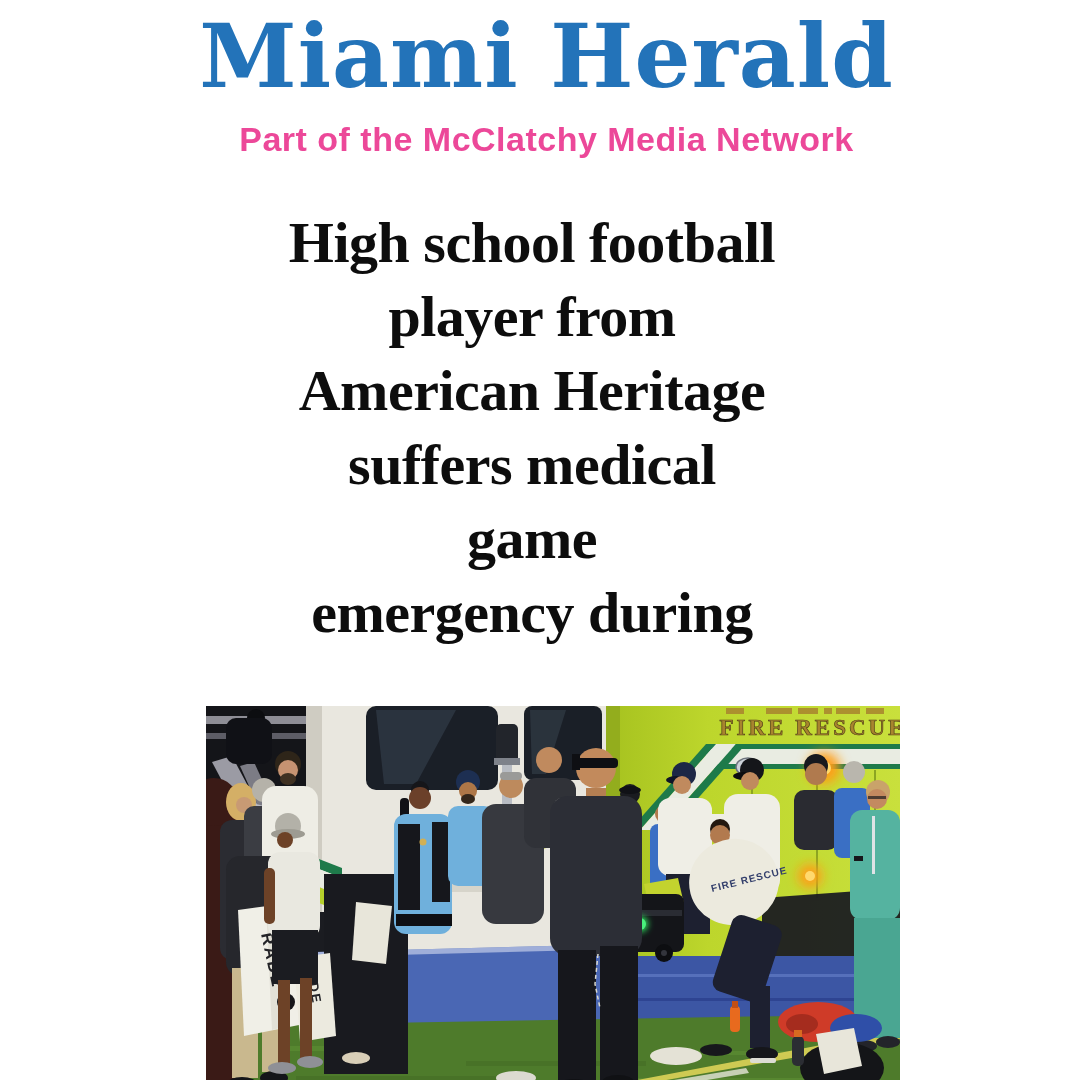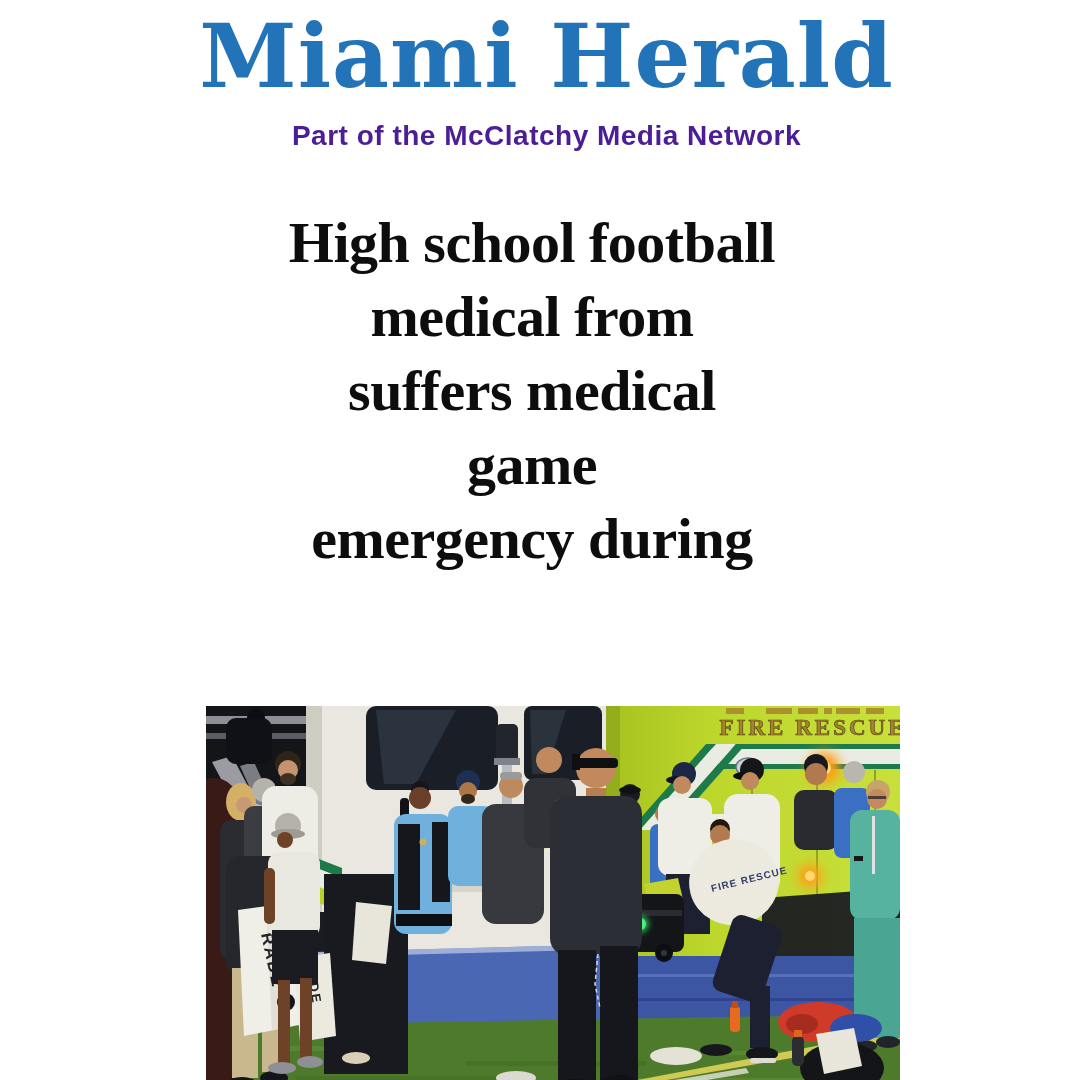--- a/index.html
+++ b/index.html
@@ -7,21 +7,21 @@
     width:1080px;height:1080px;background:#ffffff;position:relative;overflow:hidden;
     font-family:"Liberation Sans", sans-serif;
   }
   .masthead{position:absolute;top:6px;left:0;right:0;text-align:center;margin-left:13px;}
   .logo{
     font-family:"DejaVu Serif", serif;font-weight:700;font-size:88px;line-height:100px;
     color:#2373b9;letter-spacing:1px;
   }
   .tagline{
     margin-top:14px;font-family:"Liberation Sans", sans-serif;font-weight:700;
-    font-size:28px;color:#4c1d95;letter-spacing:.5px;
+    font-size:34px;color:#ec4899;letter-spacing:.5px;
   }
   .headline{
     position:absolute;top:206px;left:0;right:16px;margin:0;text-align:center;
     font-family:"Liberation Serif", serif;font-weight:700;font-size:58px;line-height:74px;
     color:#0d0d0d;letter-spacing:-0.5px;
   }
   .headline span{display:block;}
   .photo{
     position:absolute;left:190px;top:690px;width:694px;height:390px;margin:16px;
     overflow:hidden;background:#1d4ed8;
@@ -33,21 +33,22 @@
 
 <div class="card">
 
   <header class="masthead">
     <div class="logo">Miami Herald</div>
     <div class="tagline">Part of the McClatchy Media Network</div>
   </header>
 
   <h1 class="headline">
     <span>High school football</span>
-    <span>medical from</span>
+    <span>player from</span>
+    <span>American Heritage</span>
     <span>suffers medical</span>
     <span>game</span>
     <span>emergency during</span>
   </h1>
 
   <figure class="photo">
     <svg width="694" height="390" viewBox="0 0 694 390" xmlns="http://www.w3.org/2000/svg">
       <defs>
         <linearGradient id="lime" x1="0" y1="0" x2="1" y2="0">
           <stop offset="0" stop-color="#a6c21f"></stop>

